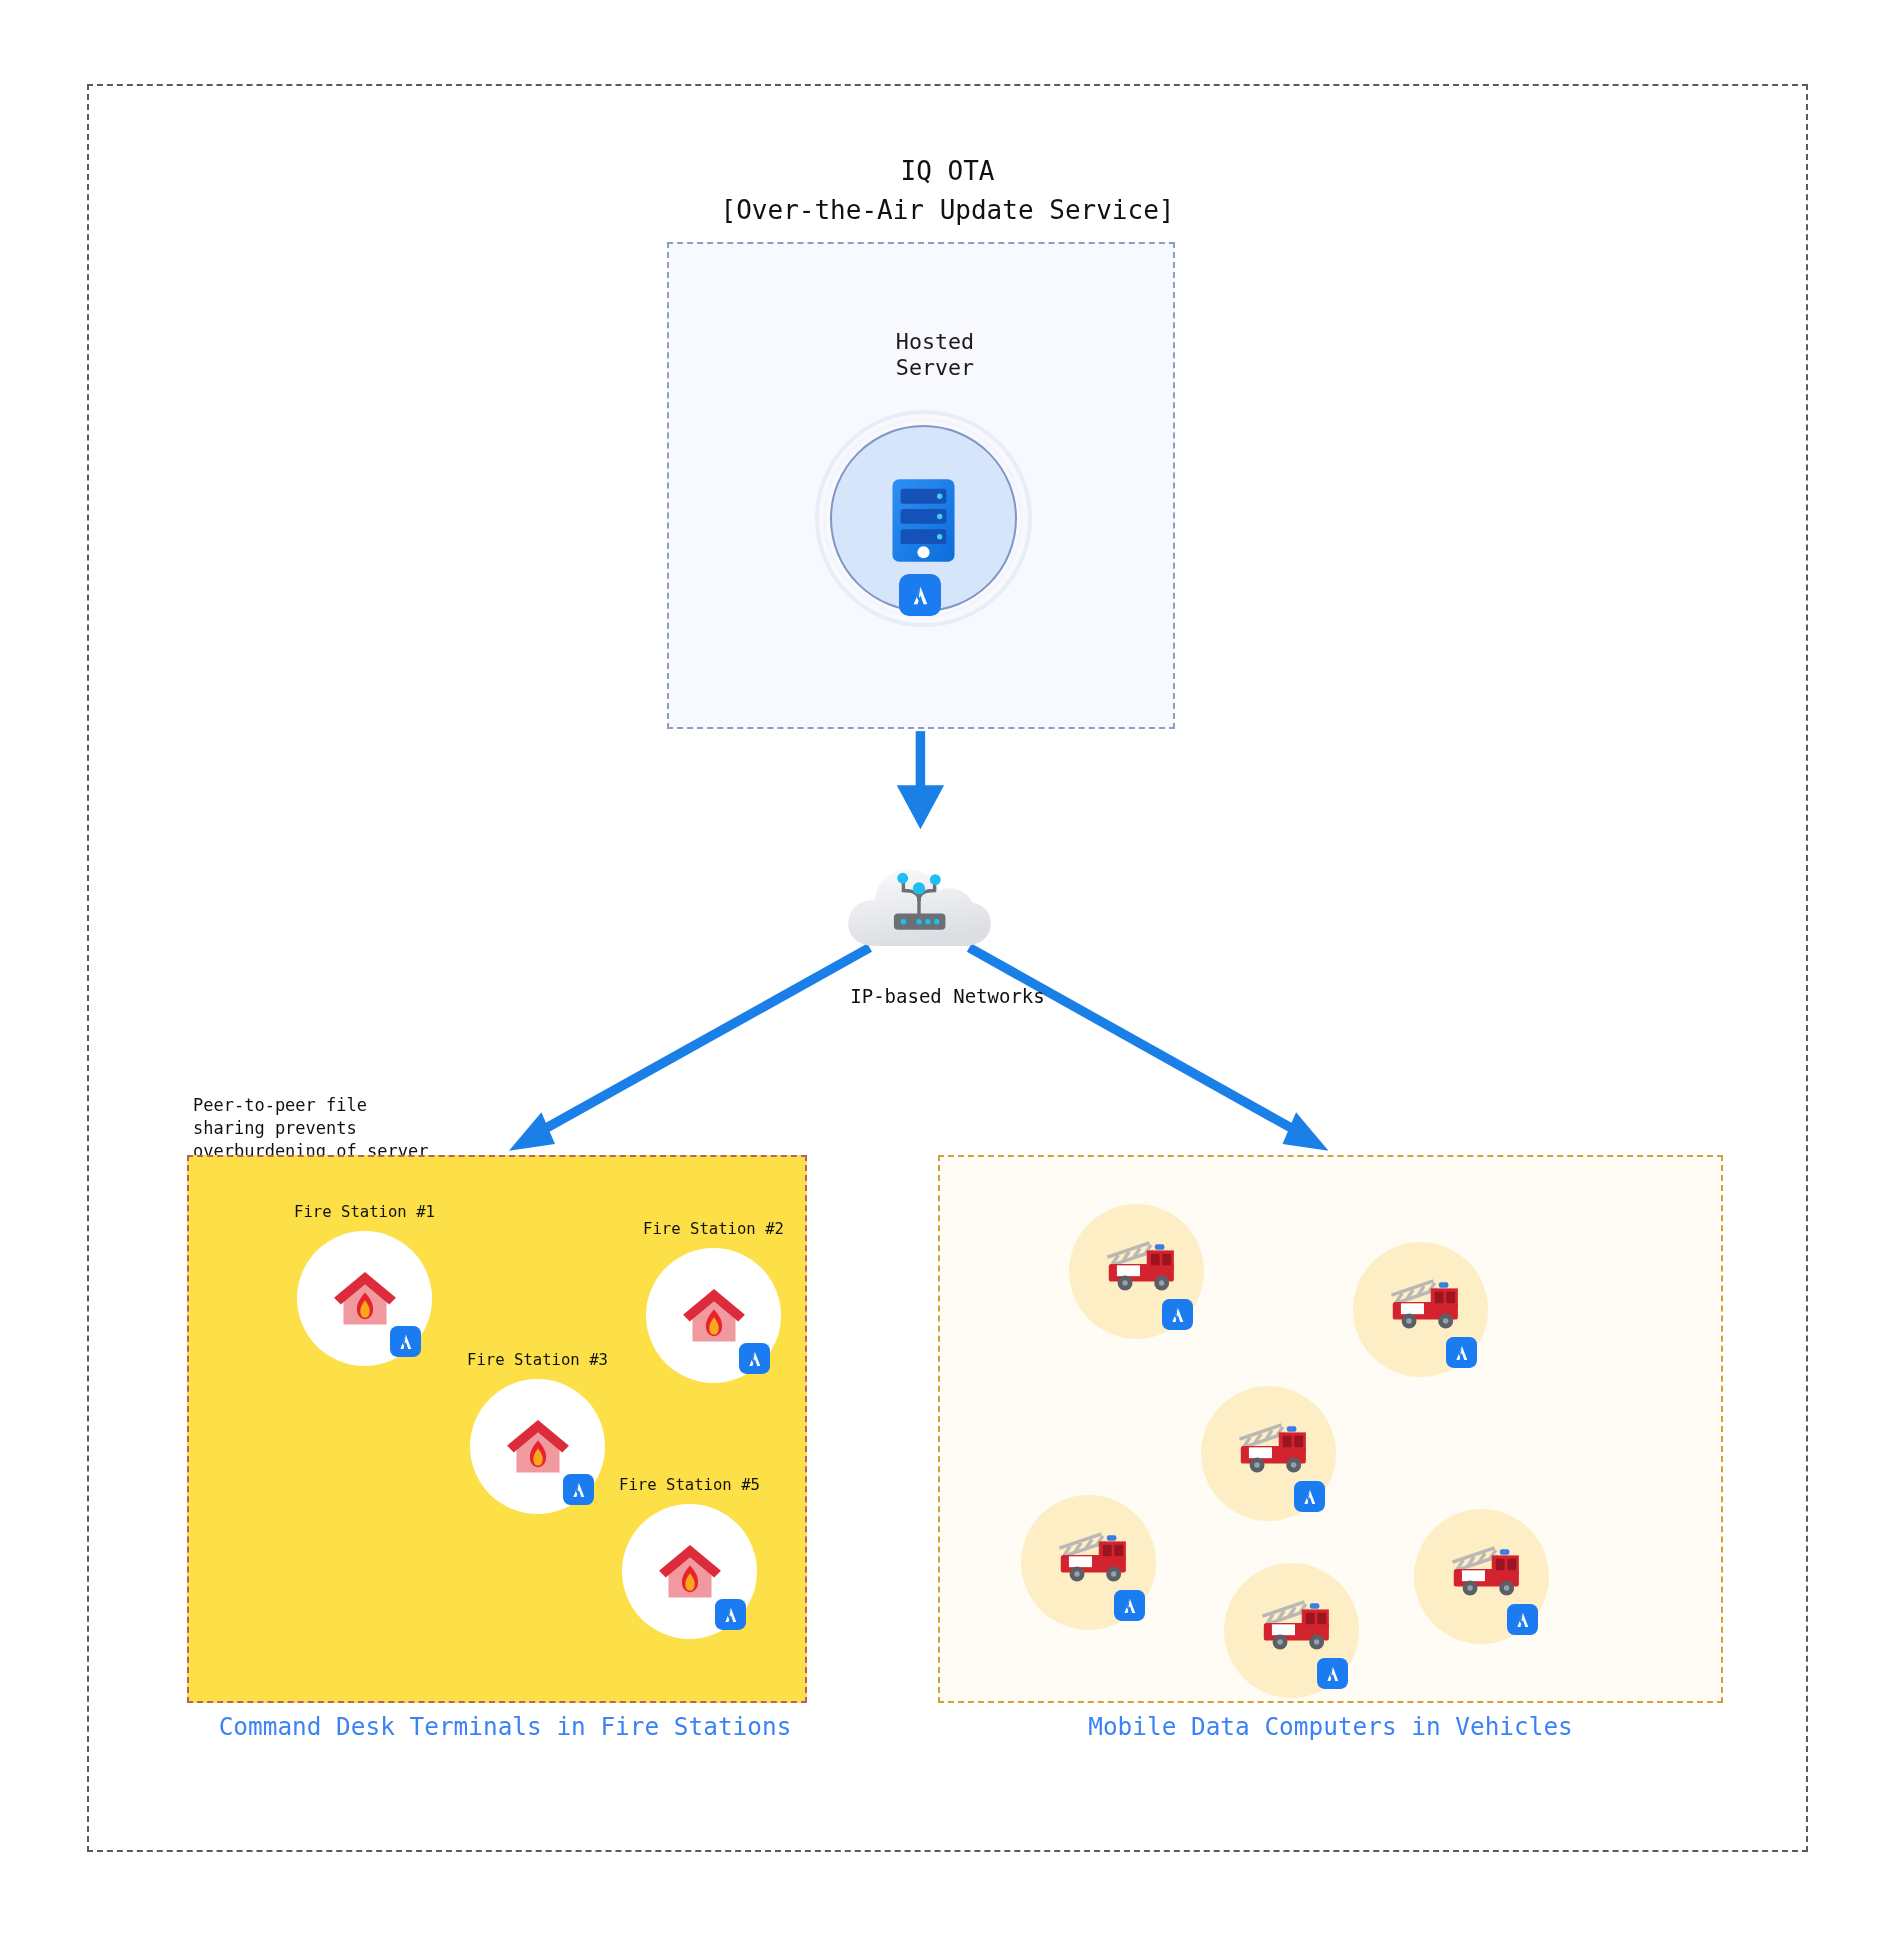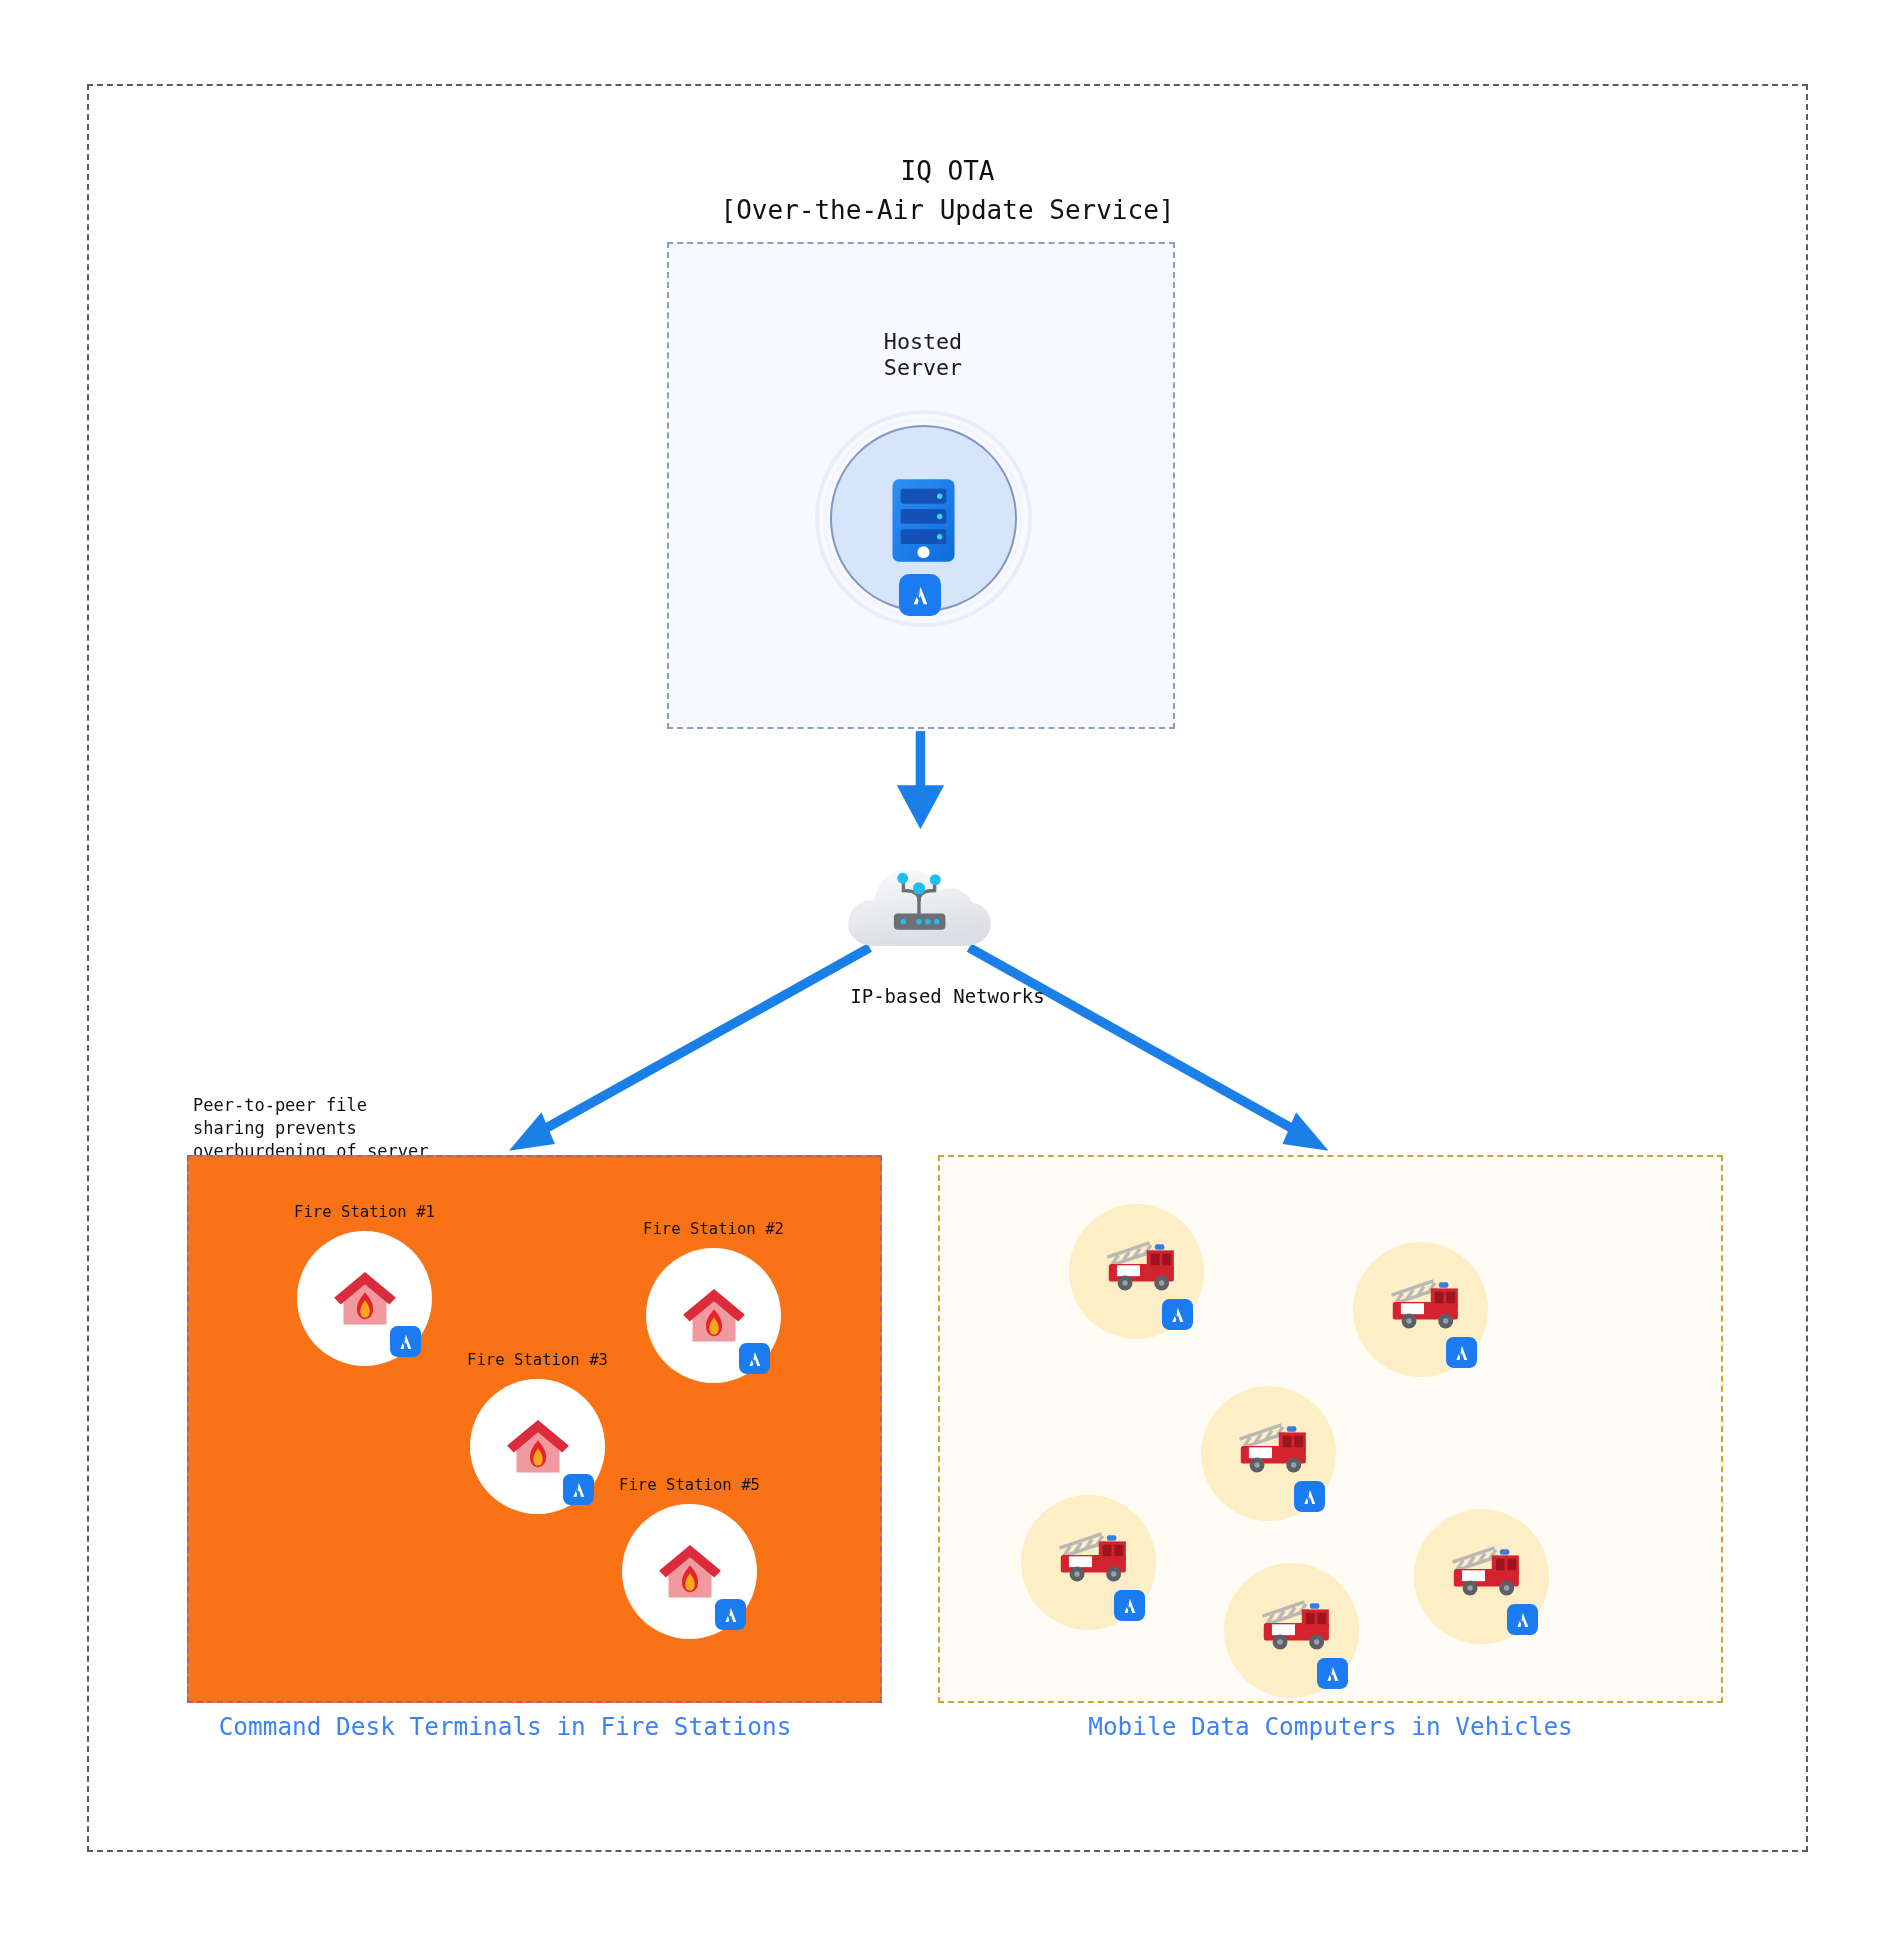--- a/index.html
+++ b/index.html
@@ -50,21 +50,21 @@
     left: 667px;
     top: 242px;
     width: 508px;
     height: 487px;
     border: 2px dashed #8e9ec3;
     background: #f7f9fe;
     box-sizing: border-box;
   }
   .server-box-label {
     position: absolute;
-    left: 0;
+    left: 12px;
     top: 85px;
     width: 508px;
     text-align: center;
     font-size: 21.7px;
     line-height: 26px;
     color: #1a1a1a;
     white-space: pre;
   }
   .server-orb-wrap {
     position: absolute;
@@ -170,24 +170,24 @@
   }
 
   
   .panel {
     position: absolute;
     box-sizing: border-box;
   }
   .panel-stations {
     left: 187px;
     top: 1155px;
-    width: 695px;
+    width: 620px;
     height: 548px;
     border: 2px dashed #b4636b;
-    background: #f97316;
+    background: #fde047;
   }
   .panel-vehicles {
     left: 938px;
     top: 1155px;
     width: 785px;
     height: 548px;
     border: 2px dashed #cfa23c;
     background: #fffcf5;
   }
   .panel-caption {

